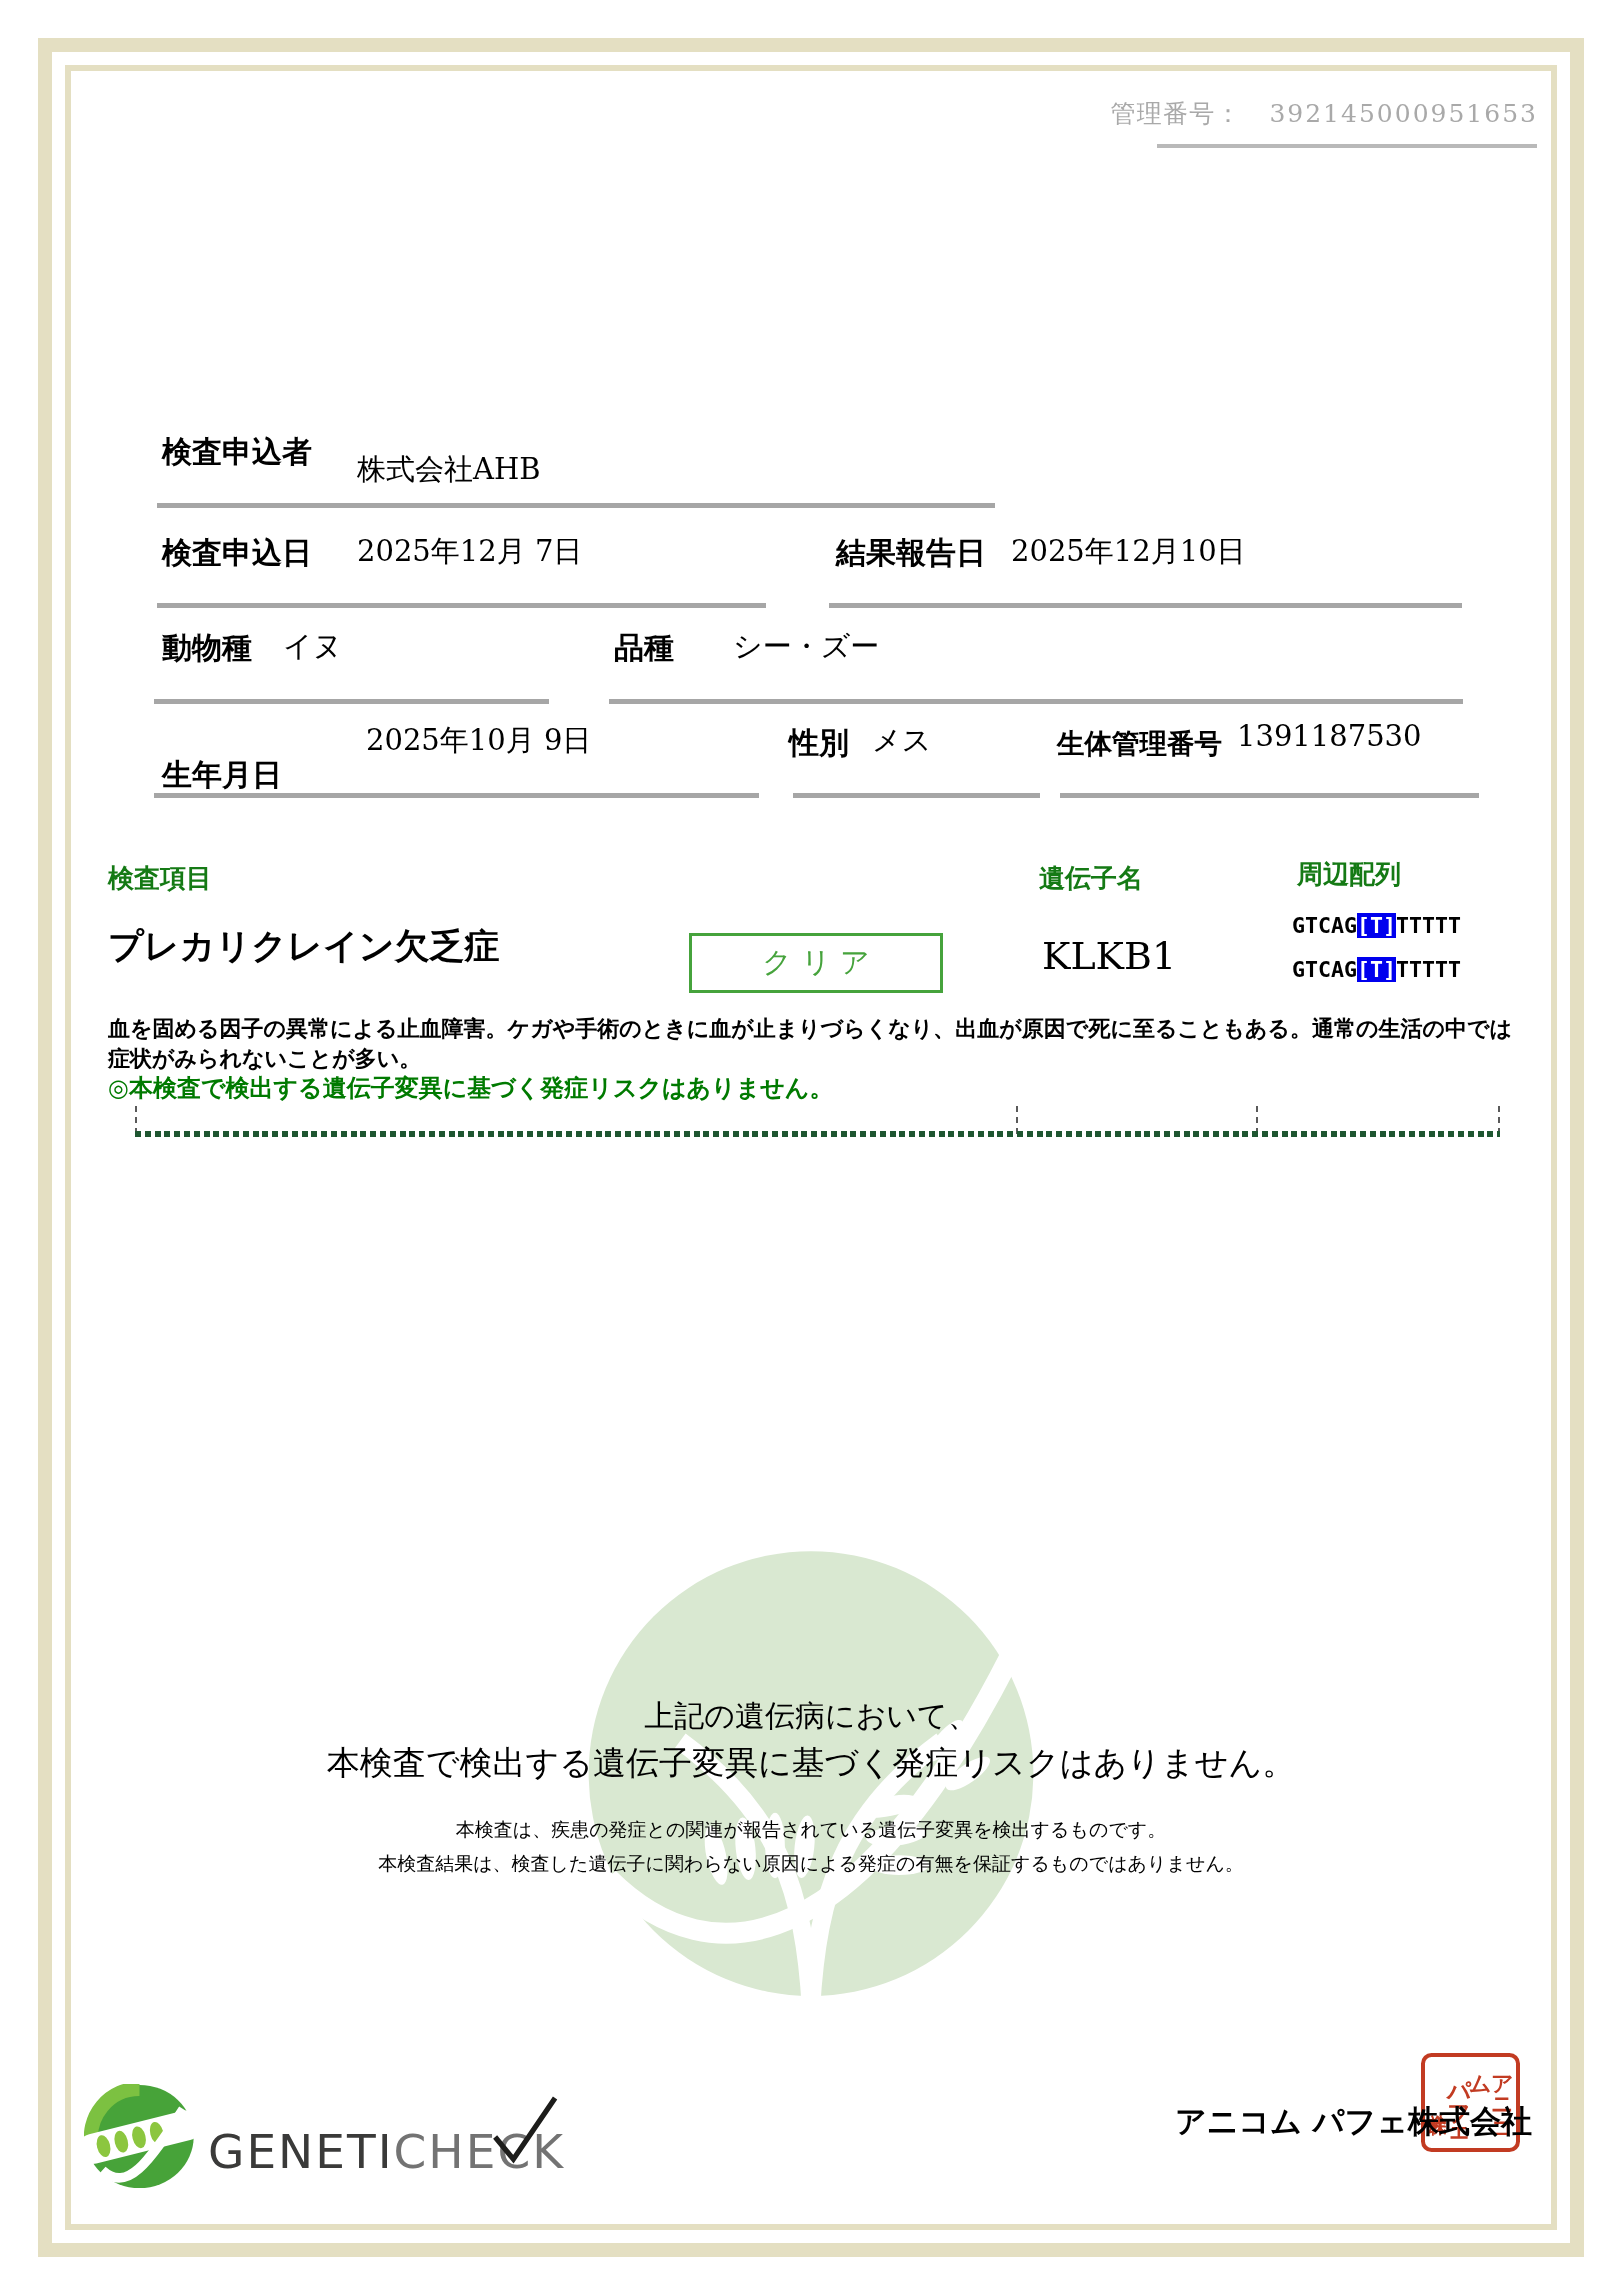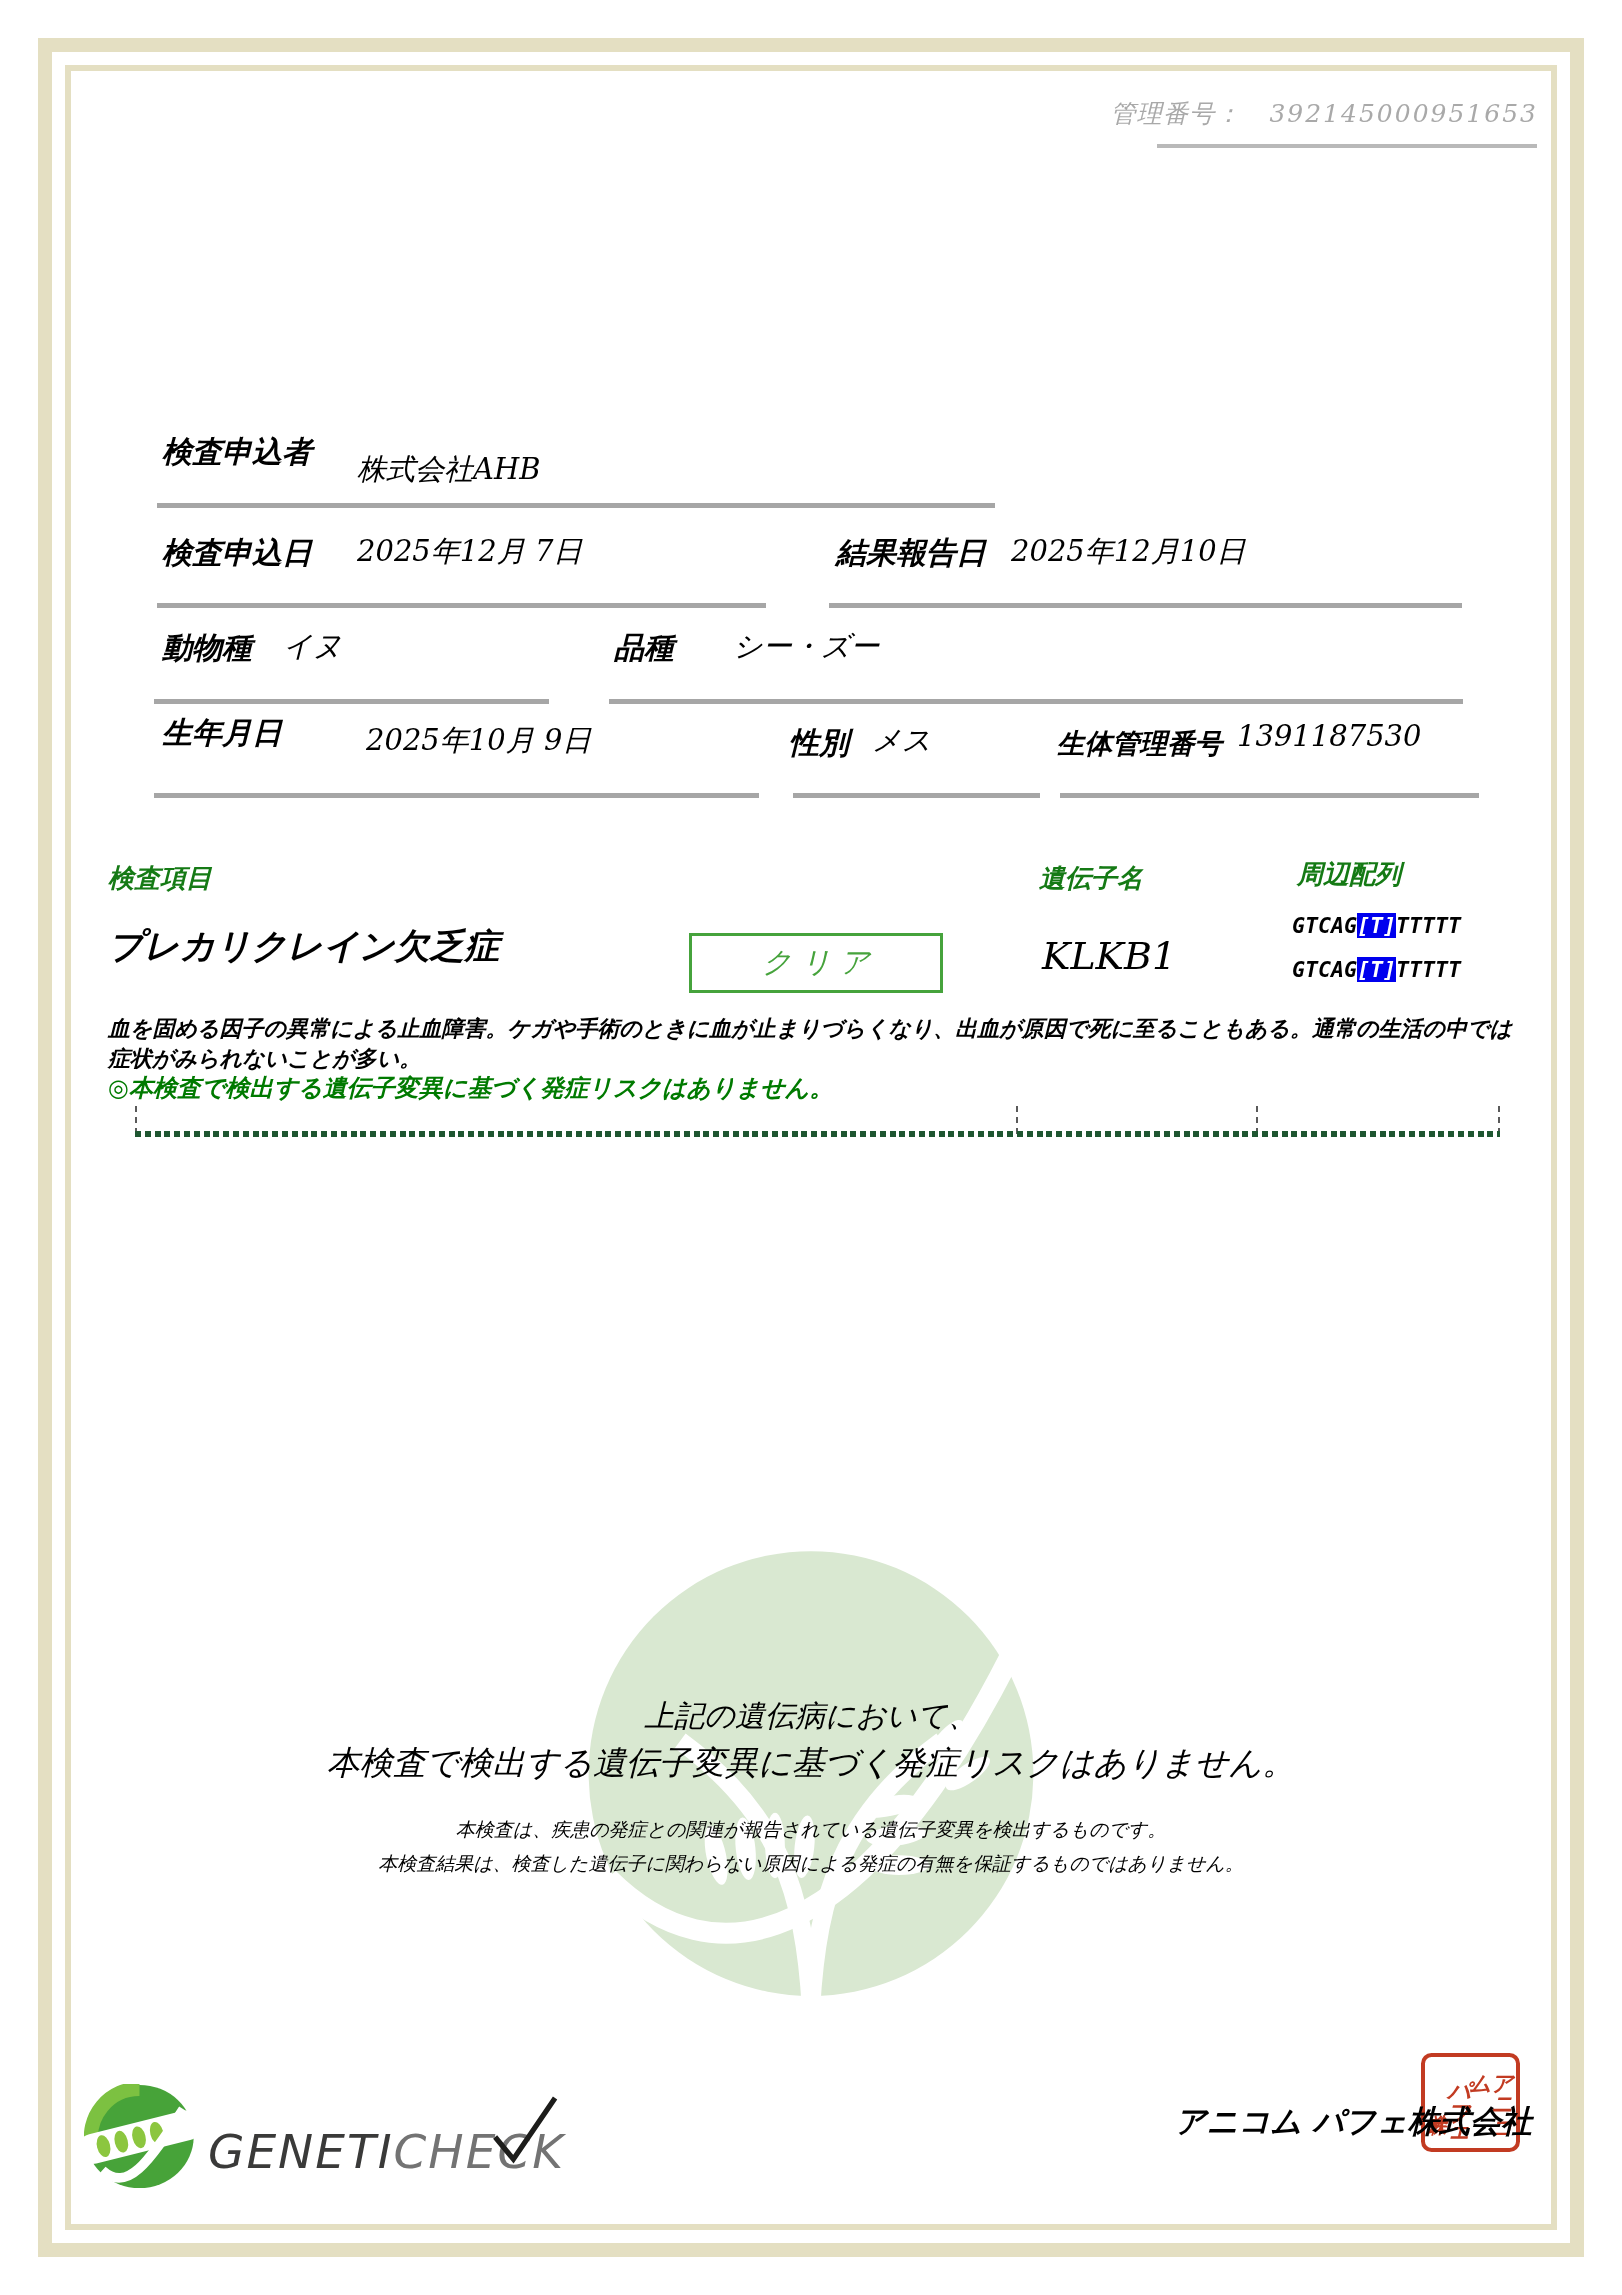--- a/index.html
+++ b/index.html
@@ -1,17 +1,17 @@
 <!DOCTYPE html>
 <html style="font-size:10.5px"><head>
 <meta charset="utf-8">
 <style>
   html,body{margin:0;padding:0;background:#ffffff;}
   .page{position:relative;width:1622px;height:2295px;background:#ffffff;overflow:hidden;
-        font-family:"DejaVu Serif","Liberation Serif",serif;color:#000;font-style:italic;}
+        font-family:"DejaVu Serif","Liberation Serif",serif;color:#000;}
   .abs{position:absolute;}
   
   .border-outer{position:absolute;top:38px;left:38px;right:38px;bottom:38px;
                 border:14.4px solid #e4dfc2;}
   .border-inner{position:absolute;top:65px;left:65px;right:65px;bottom:65px;
                 border:6.5px solid #e4dfc2;}
   
   .control{top:97px;right:84px;width:523px;text-align:right;
            font-size:25px;color:#a9a9a9;letter-spacing:1.3px;}
   .control .num{margin-left:27.5px;letter-spacing:2px;}
@@ -26,21 +26,21 @@
   .r1l{left:162px;top:437px;} .r1v{left:357px;top:436px;margin-top:19px;}
   .u1{left:157px;top:503px;width:838px;}
   .r2l{left:162px;top:538px;} .r2v{left:357px;top:537px;}
   .u2a{left:157px;top:603px;width:609px;}
   .r2lb{left:836px;top:538px;} .r2vb{left:1011px;top:537px;}
   .u2b{left:829px;top:603px;width:633px;}
   .r3l{left:162px;top:633px;} .r3v{left:283px;top:632px;}
   .u3a{left:154px;top:699px;width:395px;}
   .r3lb{left:614px;top:633px;} .r3vb{left:733px;top:632px;}
   .u3b{left:609px;top:699px;width:854px;}
-  .r4l{left:162px;top:718px;} .r4v{left:366px;top:726px;}
+  .r4l{left:162px;top:760px;} .r4v{left:366px;top:726px;}
   .u4a{left:154px;top:793px;width:605px;}
   .r4lb{left:789px;top:728px;} .r4vb{left:872px;top:726px;}
   .u4b{left:793px;top:793px;width:247px;}
   .r4lc{left:1057px;top:730px;font-size:27.5px;} .r4vc{left:1237px;top:722px;}
   .u4c{left:1060px;top:793px;width:419px;}
   
   .green-h{font-size:26px;font-weight:700;color:#157a15;line-height:1;}
   .h-item{left:108px;top:865px;}
   .h-gene{left:1039px;top:865px;}
   .h-seq{left:1297px;top:861px;}

